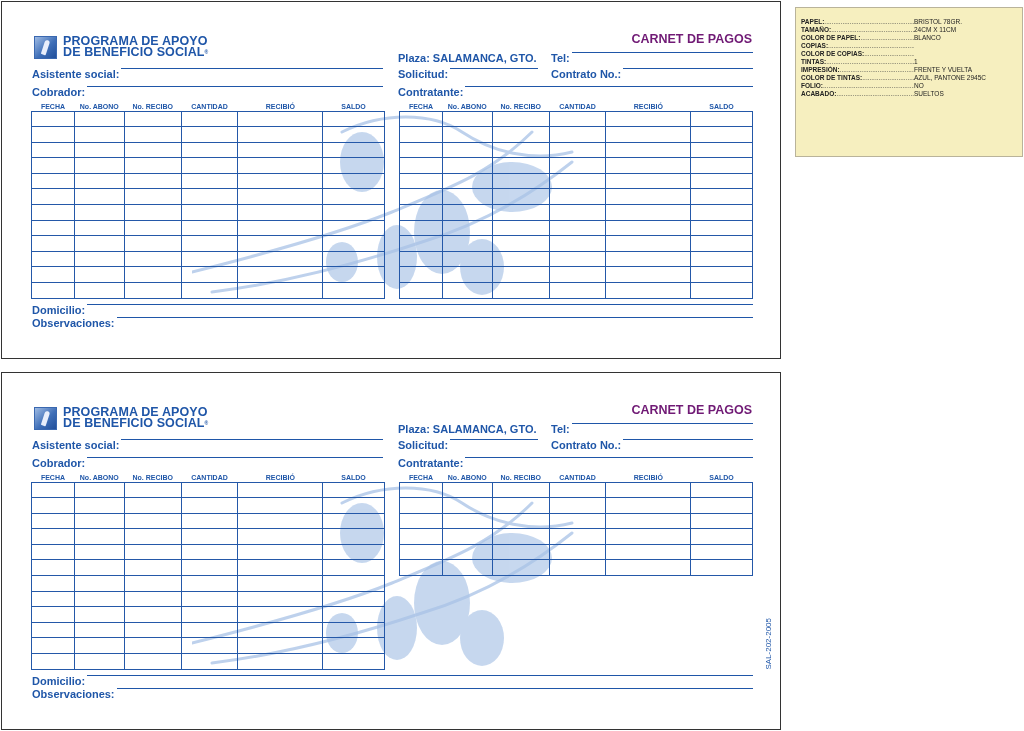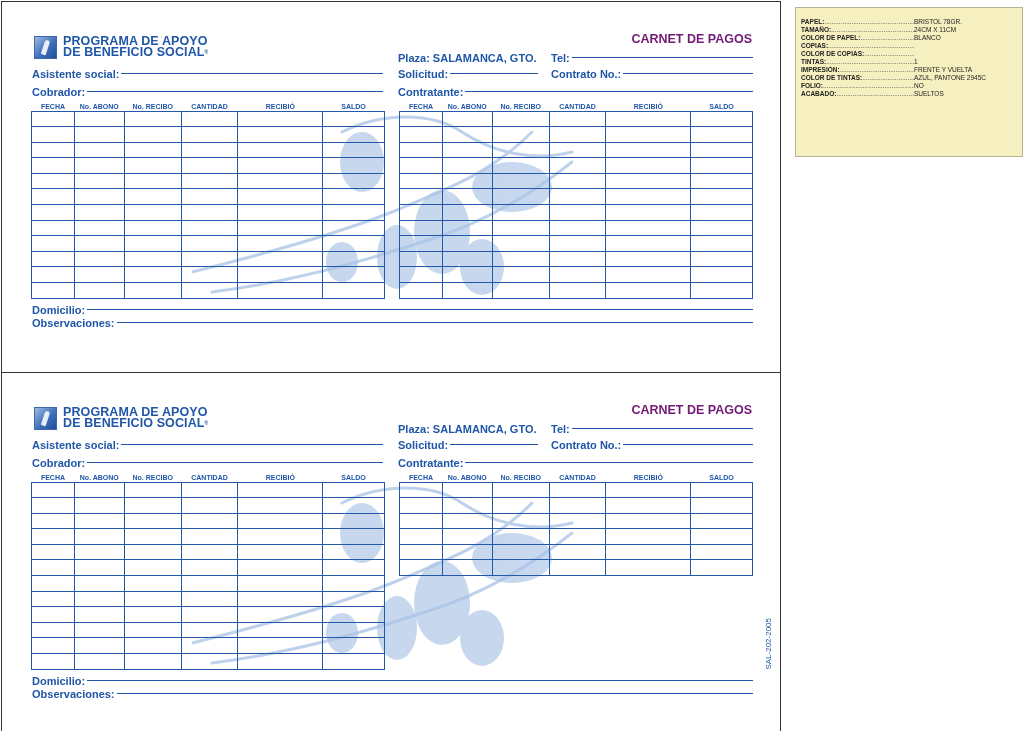--- a/index.html
+++ b/index.html
@@ -1,20 +1,20 @@
 <!DOCTYPE html>
 <html><head>
 <meta charset="utf-8">
 <style>
   * { box-sizing: border-box; margin: 0; padding: 0; }
   html, body { width: 1024px; height: 731px; background: #ffffff; overflow: hidden; }
   body { position: relative; font-family: "Liberation Sans", sans-serif; }
 
   .form {
-    position: absolute; left: 1px; width: 780px; height: 462px;
+    position: absolute; left: 1px; width: 780px; height: 358px;
     border: 1px solid #333; background: #fff; overflow: hidden;
   }
   .form.top { top: 1px; }
   .form.bottom { top: 372px; }
 
   .watermark { position: absolute; left: 190px; top: 90px; width: 440px; height: 220px; pointer-events: none; }
 
   .logo { position: absolute; left: 32px; top: 34px; display: flex; align-items: flex-start; }
   .logo-icon {
     width: 23px; height: 23px; border: 1px solid #3a68b0;
@@ -23,21 +23,21 @@
   }
   .logo-icon::after {
     content: ""; position: absolute; left: 8px; top: 3px; width: 5px; height: 15px;
     background: #e8eefb; border-radius: 3px 3px 1px 1px; transform: rotate(18deg);
   }
   .logo-text { color: #1f56a8; font-weight: bold; font-size: 12.5px; line-height: 11px; letter-spacing: 0.1px; }
   .logo-text .reg { font-size: 5px; vertical-align: middle; }
 
   .title { position: absolute; right: 28px; top: 30px; color: #701a75; font-weight: bold; font-size: 12.5px; }
 
-  .field { position: absolute; display: flex; align-items: center; color: #1f56a8; font-weight: bold; font-size: 11px; }
+  .field { position: absolute; display: flex; align-items: flex-start; color: #1f56a8; font-weight: bold; font-size: 11px; }
   .field .label { white-space: nowrap; }
   .field .line { flex: 1; border-bottom: 1px solid #1f56a8; height: 1px; margin-left: 2px; margin-bottom: 2px; }
 
   .grid { position: absolute; border-collapse: collapse; }
   .grid th {
     color: #1f56a8; font-size: 7px; font-weight: bold; height: 12px; padding: 0; text-align: center;
     vertical-align: bottom; padding-bottom: 1px;
   }
   .grid td { border: 1.5px solid #2458a8; height: 15.6px; padding: 0; background: transparent; }
 

